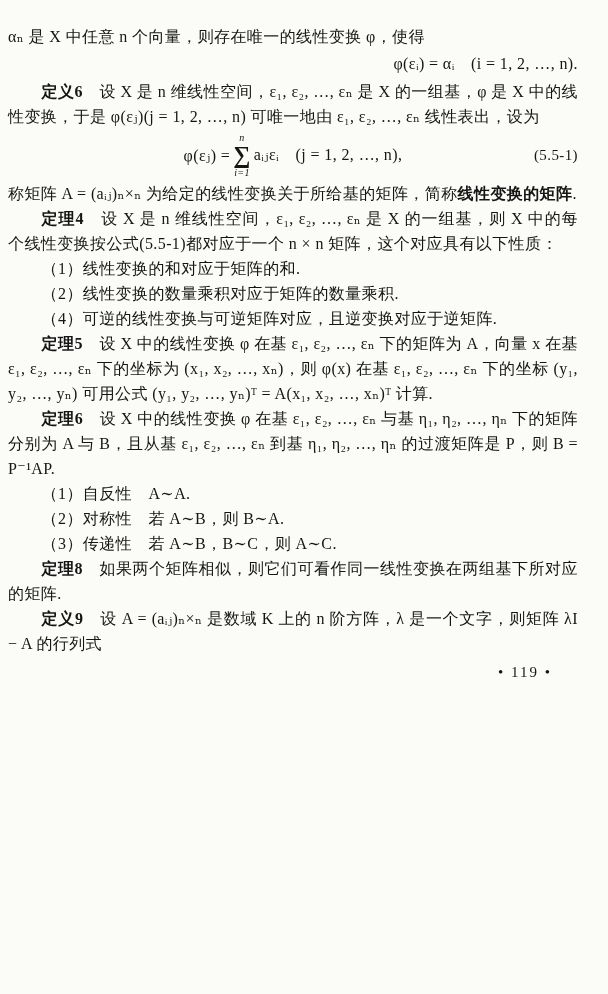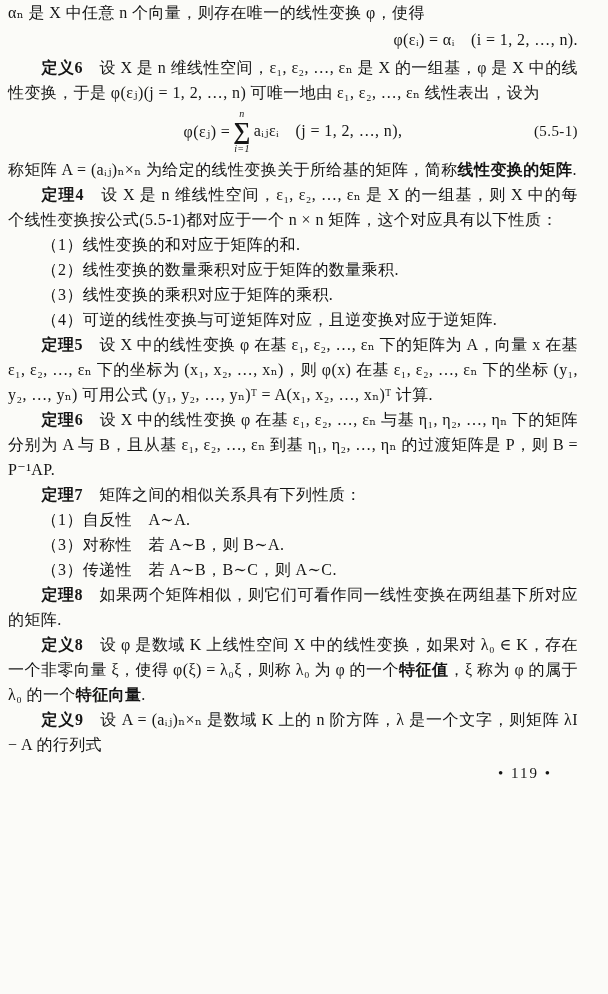--- a/index.html
+++ b/index.html
@@ -1,21 +1,21 @@
 <!DOCTYPE html>
 <html><head>
 <meta charset="utf-8">
 <style>
   html,body{margin:0;padding:0;}
   body{
     width:608px;height:994px;overflow:hidden;
     background:#fbfbf8;color:#151515;
     font-family:"Liberation Serif","DejaVu Serif",serif;
   }
-  .page{padding:0 30px 0 8px;}
+  .page{padding:24px 30px 0 8px;}
   .para{
     font-size:16px;line-height:25px;letter-spacing:0.4px;
     text-align:justify;text-justify:inter-ideograph;
   }
   .para.indent{text-indent:2.1em;}
   .b{font-weight:bold;}
   .formula{
     position:relative;text-align:right;
     font-size:16px;line-height:28px;letter-spacing:0.4px;
     margin:1px 0;
@@ -58,25 +58,22 @@
           <span class="lim">n</span>
           <span class="sum">∑</span>
           <span class="lim">i=1</span>
         </span>
         <span> aᵢⱼεᵢ　(j = 1, 2, …, n),</span>
       </span><span class="ftag">(5.5-1)</span></div>
     <div class="para"><span>称矩阵 A = (aᵢⱼ)ₙ×ₙ 为给定的线性变换关于所给基的矩阵，简称</span><span class="b">线性变换的矩阵</span><span>.</span></div>
     <div class="para indent"><span class="b">定理4</span><span>　设 X 是 n 维线性空间，ε₁, ε₂, …, εₙ 是 X 的一组基，则 X 中的每个线性变换按公式(5.5-1)都对应于一个 n × n 矩阵，这个对应具有以下性质：</span></div>
     <div class="para indent"><span>（1）线性变换的和对应于矩阵的和.</span></div>
     <div class="para indent"><span>（2）线性变换的数量乘积对应于矩阵的数量乘积.</span></div>
-    <div class="para indent"><span>（3）线性变换的乘积对应于矩阵的乘积.</span></div>
     <div class="para indent"><span>（4）可逆的线性变换与可逆矩阵对应，且逆变换对应于逆矩阵.</span></div>
     <div class="para indent"><span class="b">定理5</span><span>　设 X 中的线性变换 φ 在基 ε₁, ε₂, …, εₙ 下的矩阵为 A，向量 x 在基 ε₁, ε₂, …, εₙ 下的坐标为 (x₁, x₂, …, xₙ)，则 φ(x) 在基 ε₁, ε₂, …, εₙ 下的坐标 (y₁, y₂, …, yₙ) 可用公式 (y₁, y₂, …, yₙ)ᵀ = A(x₁, x₂, …, xₙ)ᵀ 计算.</span></div>
     <div class="para indent"><span class="b">定理6</span><span>　设 X 中的线性变换 φ 在基 ε₁, ε₂, …, εₙ 与基 η₁, η₂, …, ηₙ 下的矩阵分别为 A 与 B，且从基 ε₁, ε₂, …, εₙ 到基 η₁, η₂, …, ηₙ 的过渡矩阵是 P，则 B = P⁻¹AP.</span></div>
-    <div class="para indent"><span class="b">定理7</span><span>　矩阵之间的相似关系具有下列性质：</span></div>
     <div class="para indent"><span>（1）自反性　A∼A.</span></div>
-    <div class="para indent"><span>（3）对称性　若 A∼B，则 B∼A.</span></div>
+    <div class="para indent"><span>（2）对称性　若 A∼B，则 B∼A.</span></div>
     <div class="para indent"><span>（3）传递性　若 A∼B，B∼C，则 A∼C.</span></div>
     <div class="para indent"><span class="b">定理8</span><span>　如果两个矩阵相似，则它们可看作同一线性变换在两组基下所对应的矩阵.</span></div>
-    <div class="para indent"><span class="b">定义8</span><span>　设 φ 是数域 K 上线性空间 X 中的线性变换，如果对 λ₀ ∈ K，存在一个非零向量 ξ，使得 φ(ξ) = λ₀ξ，则称 λ₀ 为 φ 的一个</span><span class="b">特征值</span><span>，ξ 称为 φ 的属于 λ₀ 的一个</span><span class="b">特征向量</span><span>.</span></div>
     <div class="para indent"><span class="b">定义9</span><span>　设 A = (aᵢⱼ)ₙ×ₙ 是数域 K 上的 n 阶方阵，λ 是一个文字，则矩阵 λI − A 的行列式</span></div>
     <div class="page-number">• 119 •</div>
   </div>
 
 </body></html>

